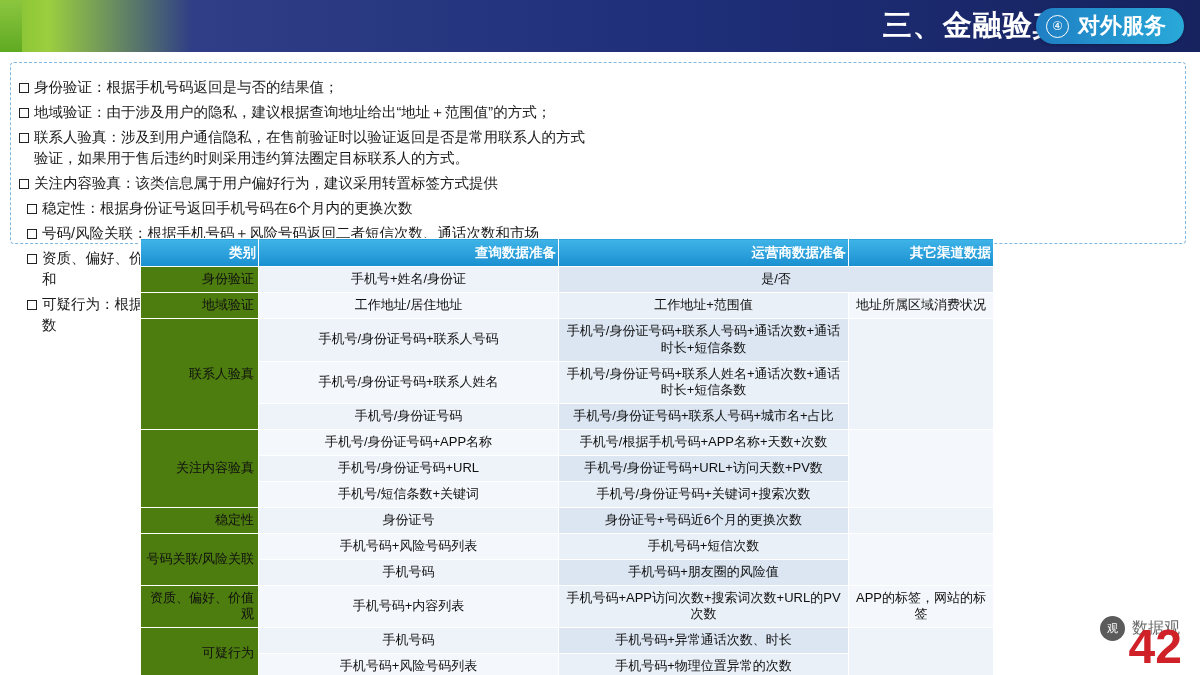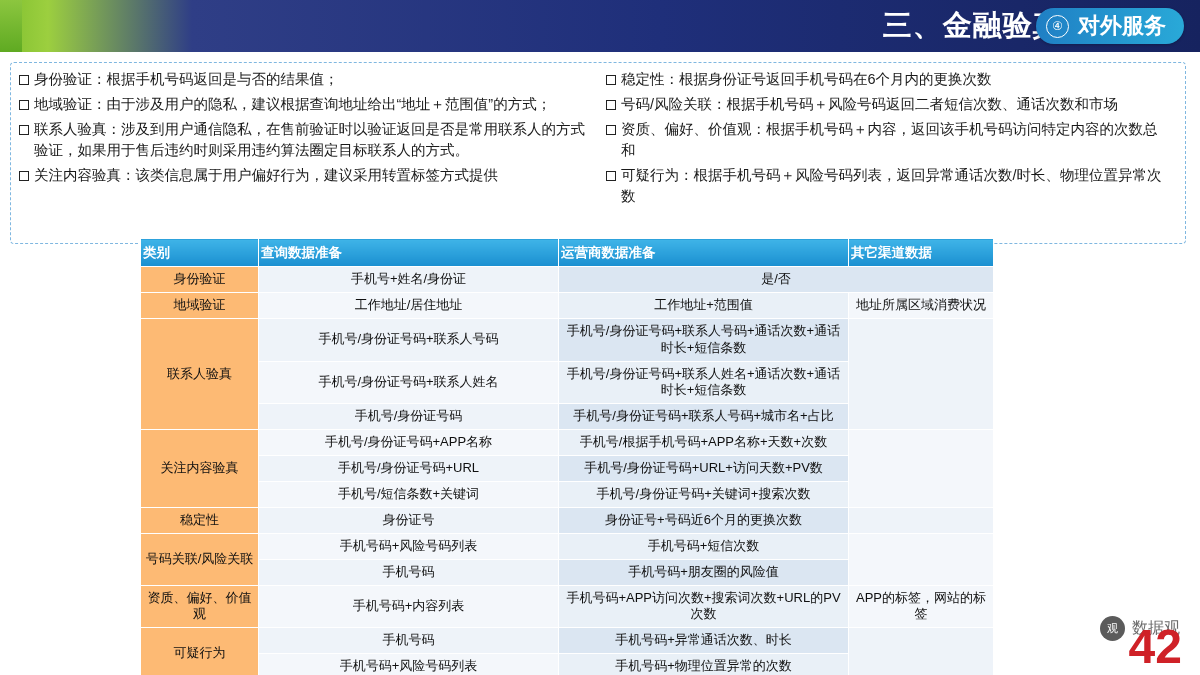--- a/index.html
+++ b/index.html
@@ -38,22 +38,23 @@
     border:1.5px solid #ffffff;color:#ffffff;
     font-size:12px;display:flex;align-items:center;justify-content:center;
   }
   .badge-text{color:#ffffff;font-size:22px;font-weight:bold;}
 
   
   .bullet-panel{
     position:absolute;left:10px;top:62px;width:1176px;height:182px;
     border:1px dashed #7fb7e0;border-radius:4px;
     box-sizing:border-box;
-    padding:6px 8px 0 8px;
+    padding:14px 8px 0 8px;
     display:flex;
+    flex-direction:column;
   }
   .bullet-col{width:50%;box-sizing:border-box;padding-right:10px;}
   .bullet-col.right{padding-left:8px;}
   .bullet{
     display:flex;align-items:flex-start;margin-bottom:4px;
     font-size:14.5px;line-height:1.45;
   }
   .bullet .sq{
     flex:0 0 auto;width:8px;height:8px;border:1.3px solid #222;
     margin:6px 5px 0 0;background:#fff;
@@ -61,29 +62,29 @@
   .bullet .txt{flex:1 1 auto;}
 
   
   .tbl-wrap{
     position:absolute;left:140px;top:238px;width:853px;
   }
   table{border-collapse:collapse;width:853px;table-layout:fixed;}
   th{
     background:linear-gradient(180deg,#3fb4e8,#1a8fd0);
     color:#ffffff;font-size:13.5px;font-weight:bold;
-    text-align:left;padding:4px 2px;height:19px;
+    text-align:right;padding:4px 2px;height:19px;
     border:1px solid #ffffff;
   }
   td{
     font-size:13px;text-align:center;padding:4px 4px;
     border:1px solid #ffffff;line-height:1.3;
     color:#101010;
   }
-  .c0{background:#fdba74;}
+  .c0{background:#4d7c0f;text-align:right;}
   .c1{background:#eef3f9;}
   .c2{background:#dbe6f2;}
   .c3{background:#e9f0f7;}
   .cw{background:#f4f7fb;}
   col.k{width:118px;}
   col.q{width:300px;}
   col.o{width:290px;}
   col.x{width:145px;}
 
   

